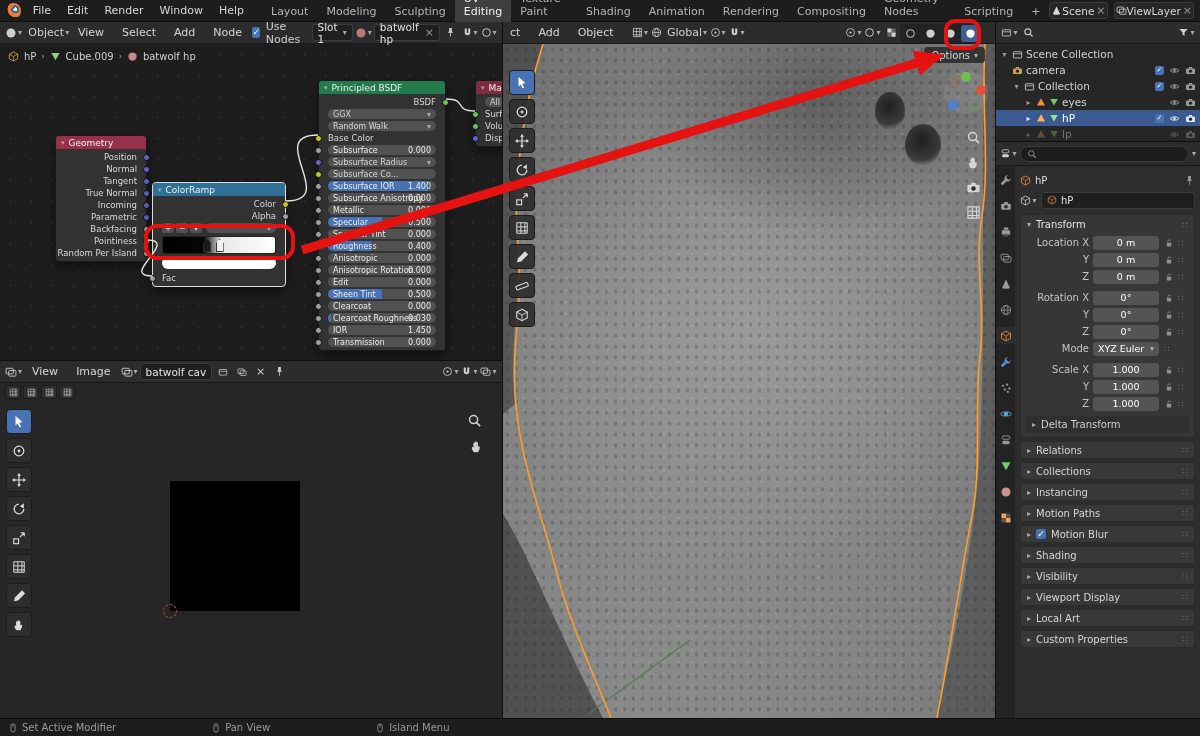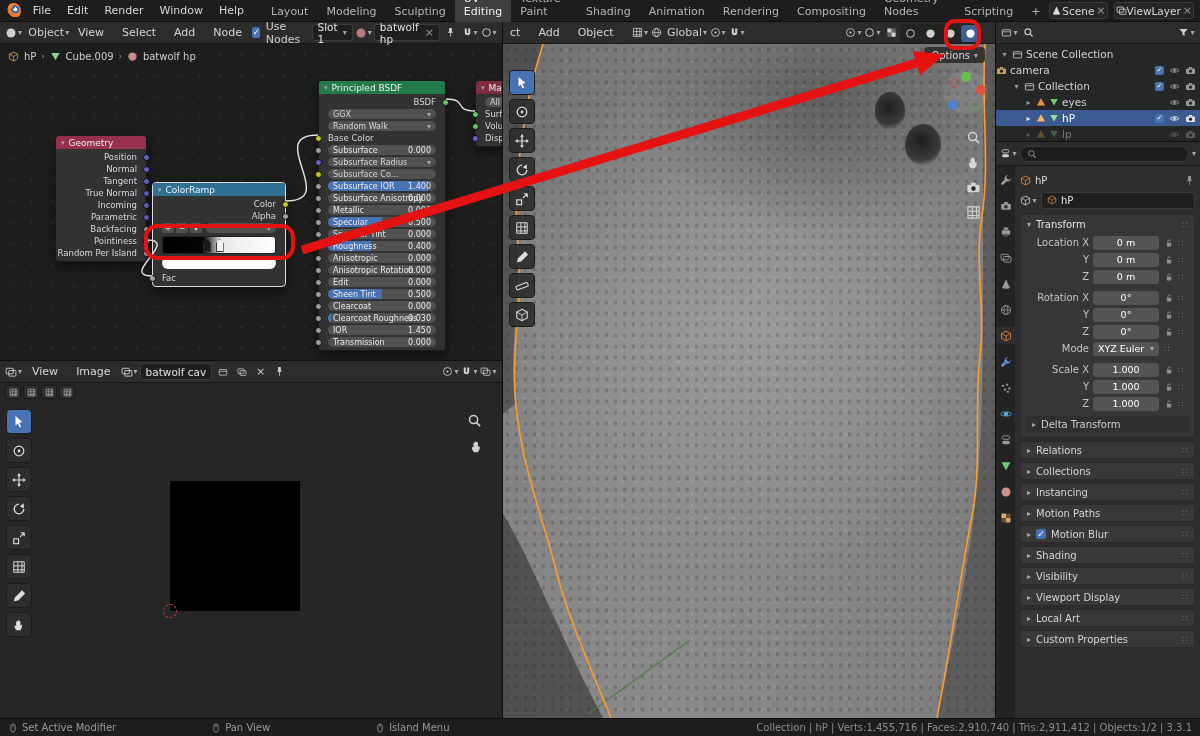--- a/index.html
+++ b/index.html
@@ -940,21 +940,21 @@
       </span>
   </div>
   <div style="position:absolute;top:24px;left:0;right:0">
     <div class="orow">
       <span class="oarr">▾</span>
         <svg class="sv" width="11" height="11">
           <use href="#s-coll"></use>
         </svg>
       <span>Scene Collection</span>
     </div>
-    <div class="orow" style="padding-left:0">
+    <div class="orow" style="padding-left:16px">
       <svg class="sv" width="11" height="11" style="color:#c9a35a">
           <use href="#s-cam"></use>
         </svg>
       <span>camera</span>
       <span class="right">
           <span class="ocb">✓</span>
           <svg class="sv" width="11" height="11">
             <use href="#s-eye"></use>
           </svg>
           <svg class="sv" width="11" height="11">
@@ -1326,21 +1326,20 @@
         <use href="#s-mouse"></use>
       </svg>
       <span>Pan View</span>
     </span>
   <span class="skey" style="margin-left:105px">
       <svg class="sv" width="10" height="12">
         <use href="#s-mouse"></use>
       </svg>
       <span>Island Menu</span>
     </span>
-  <span style="margin-left:auto;color:#8f8f8f">Collection | hP | Verts:1,455,716 | Faces:2,910,740 | Tris:2,911,412 | Objects:1/2 | 3.3.1</span>
 </div>
 
 <svg class="annot" width="1200" height="736">
   <defs>
     <marker id="ah" markerUnits="userSpaceOnUse" markerWidth="34" markerHeight="30" refX="4" refY="15" orient="auto">
       <path d="M0,2 L30,15 L0,28 Z" fill="#e51212"></path>
     </marker>
   </defs>
   <rect x="146" y="226" width="147" height="32" rx="11" fill="none" stroke="#e51212" stroke-width="4"></rect>
   <rect x="946" y="21" width="33" height="27" rx="9" fill="none" stroke="#e51212" stroke-width="4"></rect>

